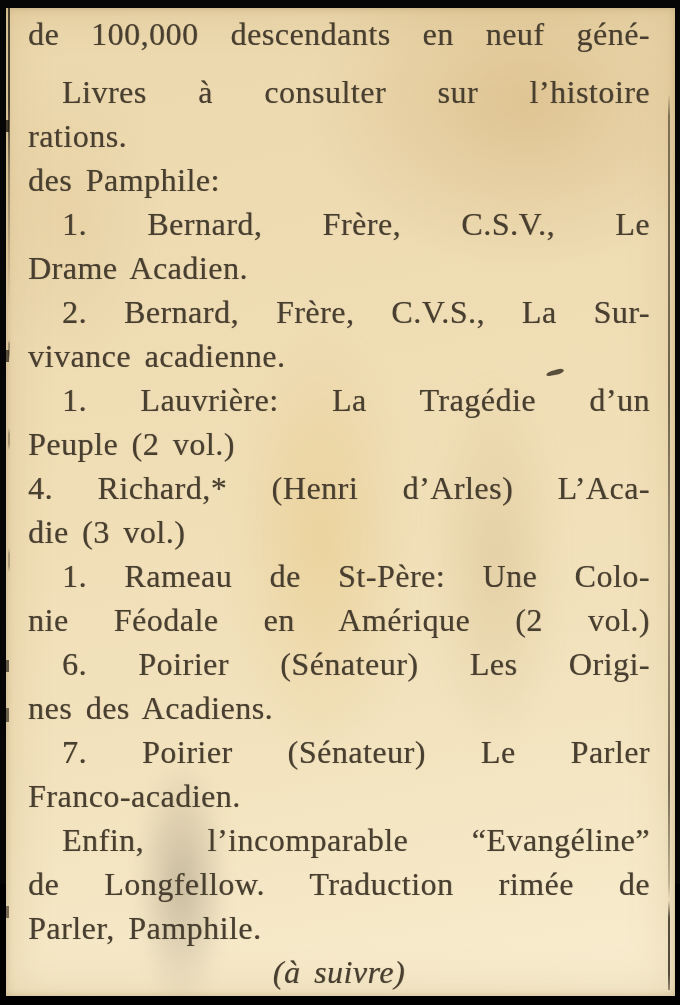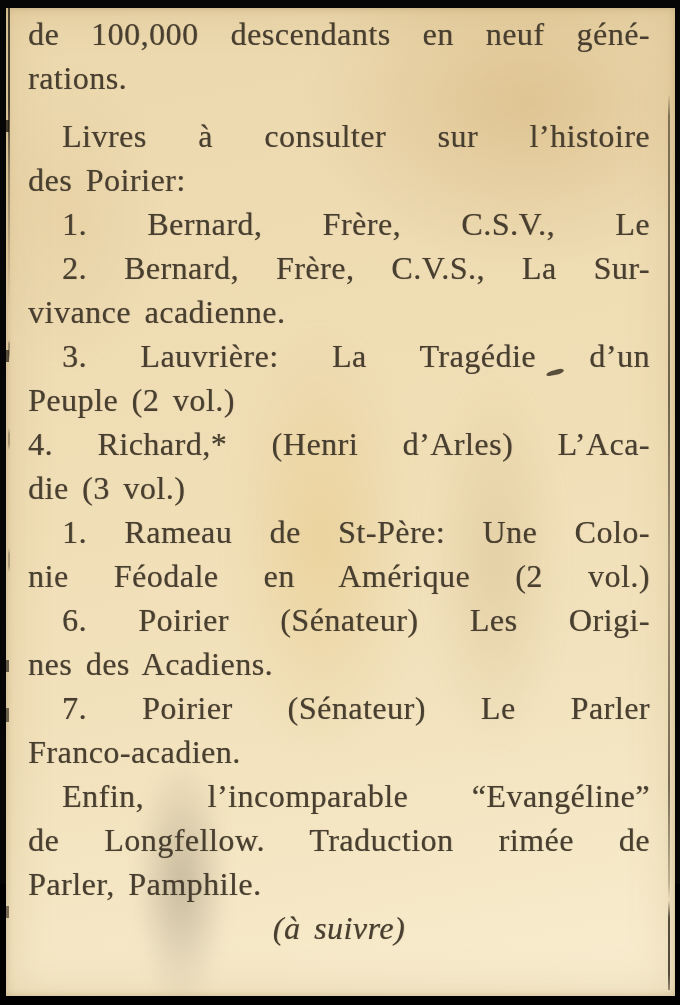--- a/index.html
+++ b/index.html
@@ -140,27 +140,28 @@
     <div class="stain s4"></div>
     <div class="stain s5"></div>
 
     <div class="rule-left"></div>
     <div class="rule-right"></div>
     <div class="edge-ticks"></div>
     <div class="artifact-tick"></div>
 
     <div class="text-block">
       <div class="line j">de 100,000 descendants en neuf géné-</div>
+      <div class="line j indent gap">Livres à consulter sur l’histoire</div>
       <div class="line">rations.</div>
-      <div class="line j indent gap">Livres à consulter sur l’histoire</div>
-      <div class="line">des Poirier:</div>
+      <div class="line">des Pamphile:</div>
       <div class="line j indent">1. Bernard, Frère, C.S.V., Le</div>
+      <div class="line">Drame Acadien.</div>
       <div class="line j indent">2. Bernard, Frère, C.V.S., La Sur-</div>
       <div class="line">vivance acadienne.</div>
-      <div class="line j indent">3. Lauvrière: La Tragédie d’un</div>
+      <div class="line j indent">1. Lauvrière: La Tragédie d’un</div>
       <div class="line">Peuple (2 vol.)</div>
       <div class="line j">4. Richard,* (Henri d’Arles) L’Aca-</div>
       <div class="line">die (3 vol.)</div>
       <div class="line j indent">1. Rameau de St-Père: Une Colo-</div>
       <div class="line j">nie Féodale en Amérique (2 vol.)</div>
       <div class="line j indent">6. Poirier (Sénateur) Les Origi-</div>
       <div class="line">nes des Acadiens.</div>
       <div class="line j indent">7. Poirier (Sénateur) Le Parler</div>
       <div class="line">Franco-acadien.</div>
       <div class="line j indent">Enfin, l’incomparable “Evangéline”</div>

